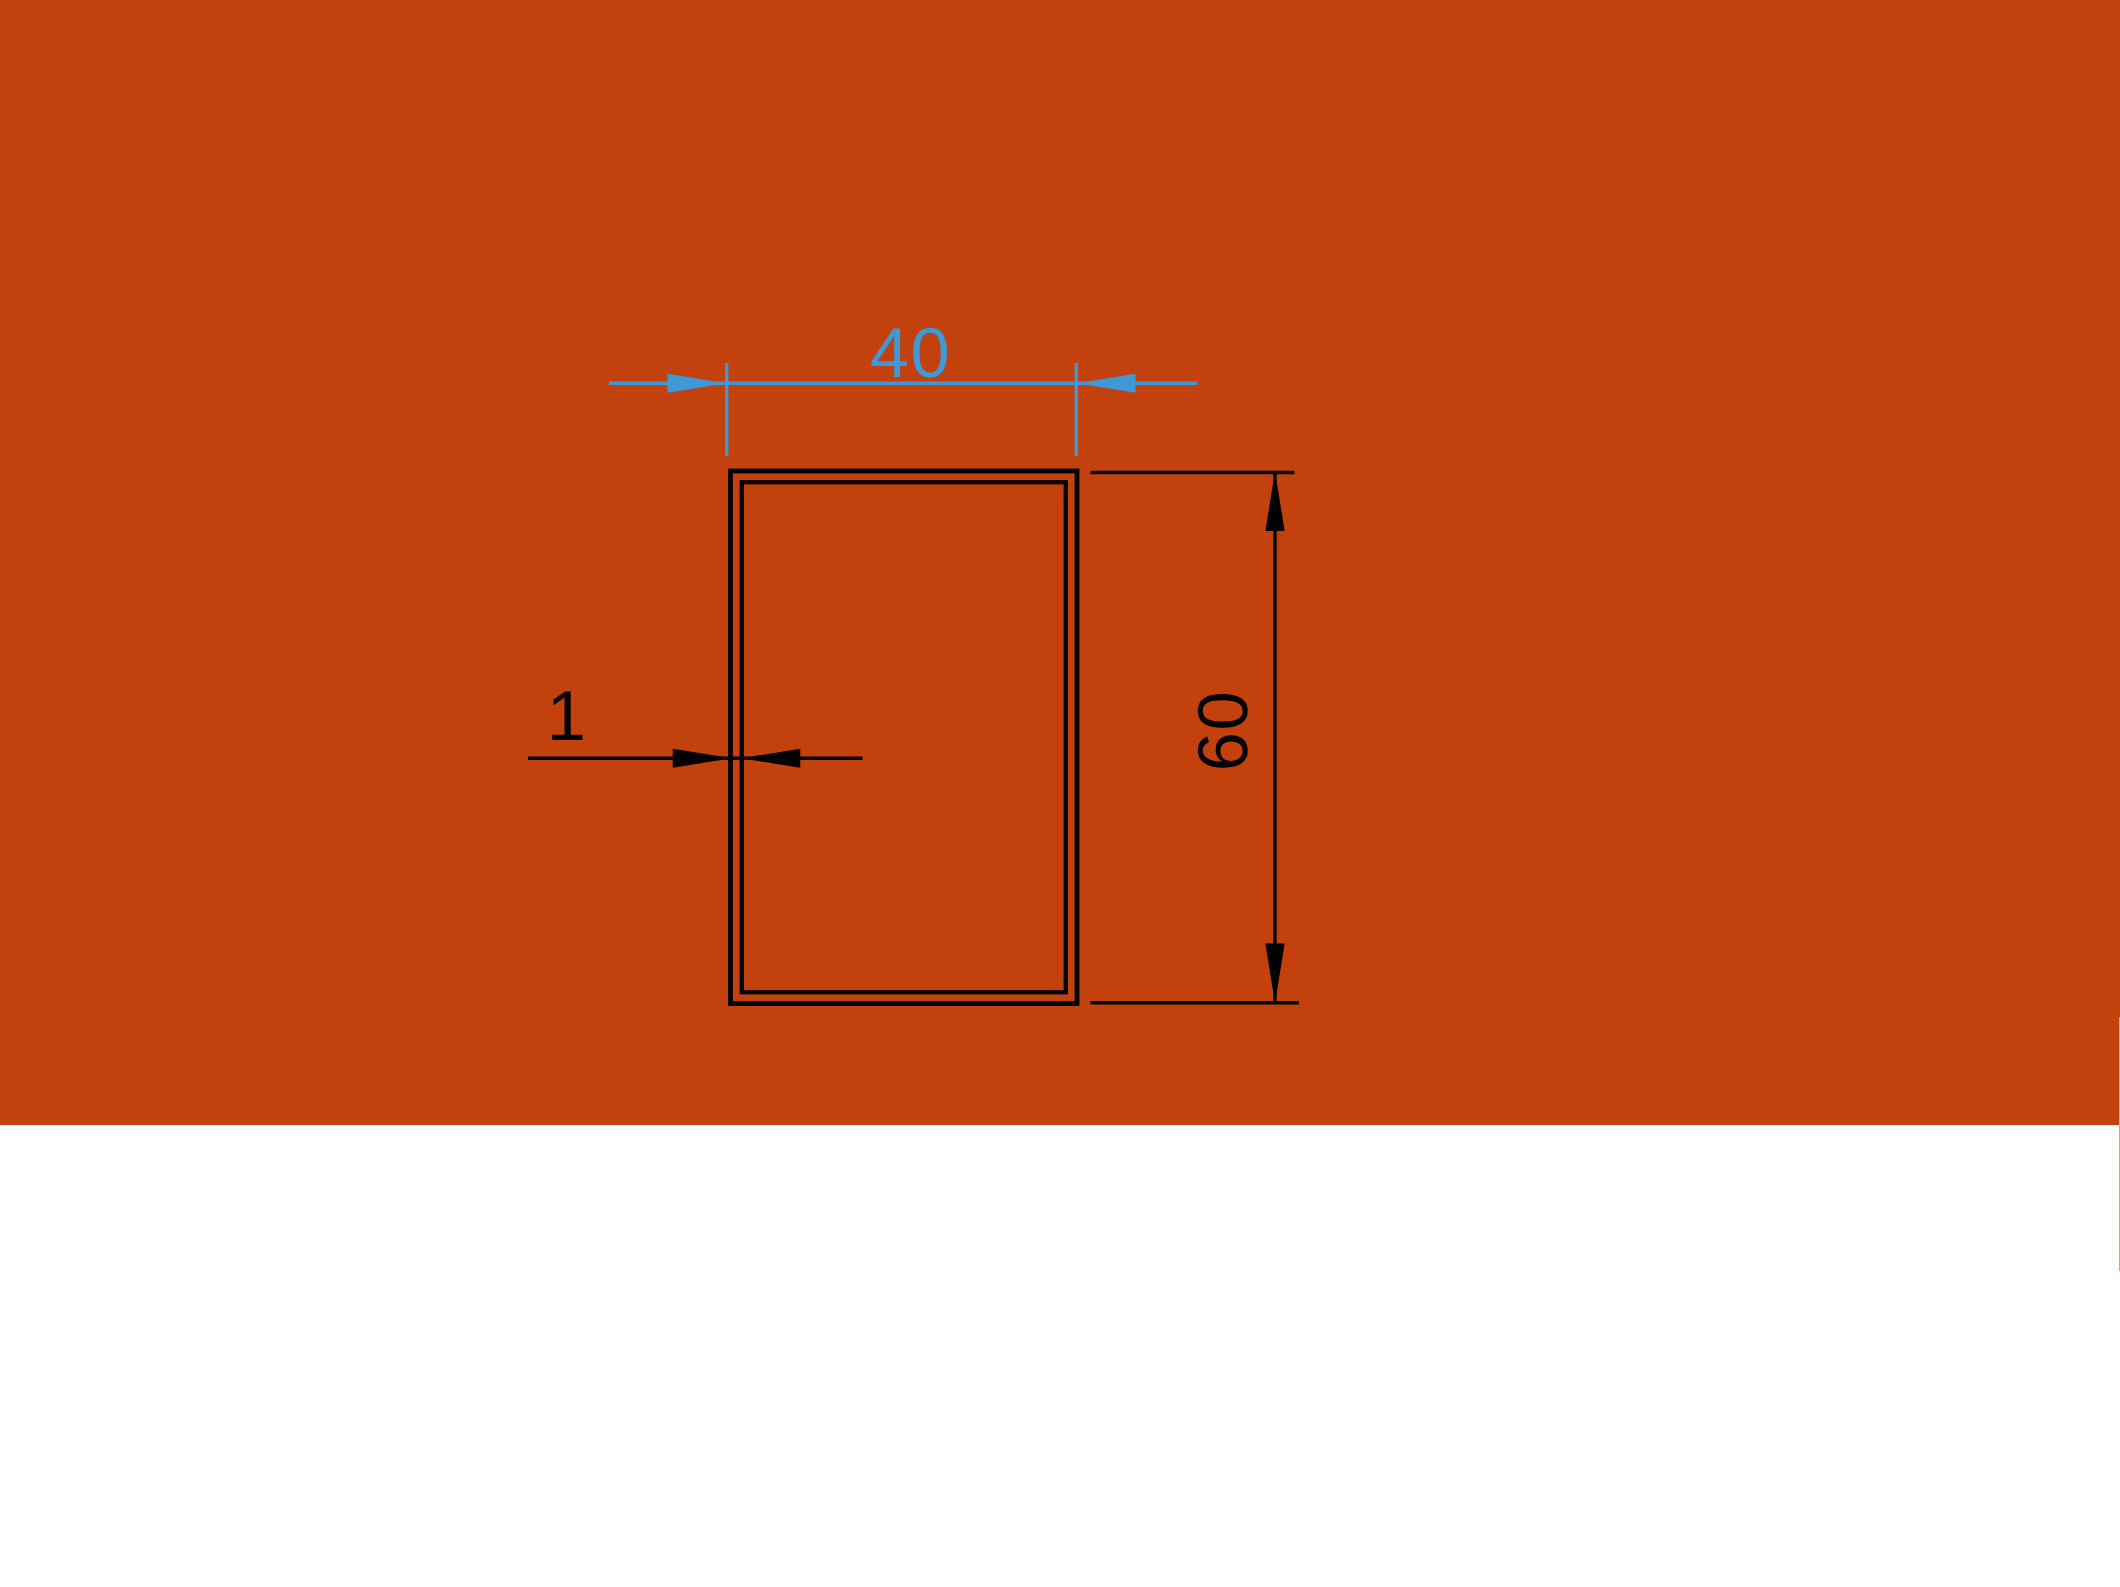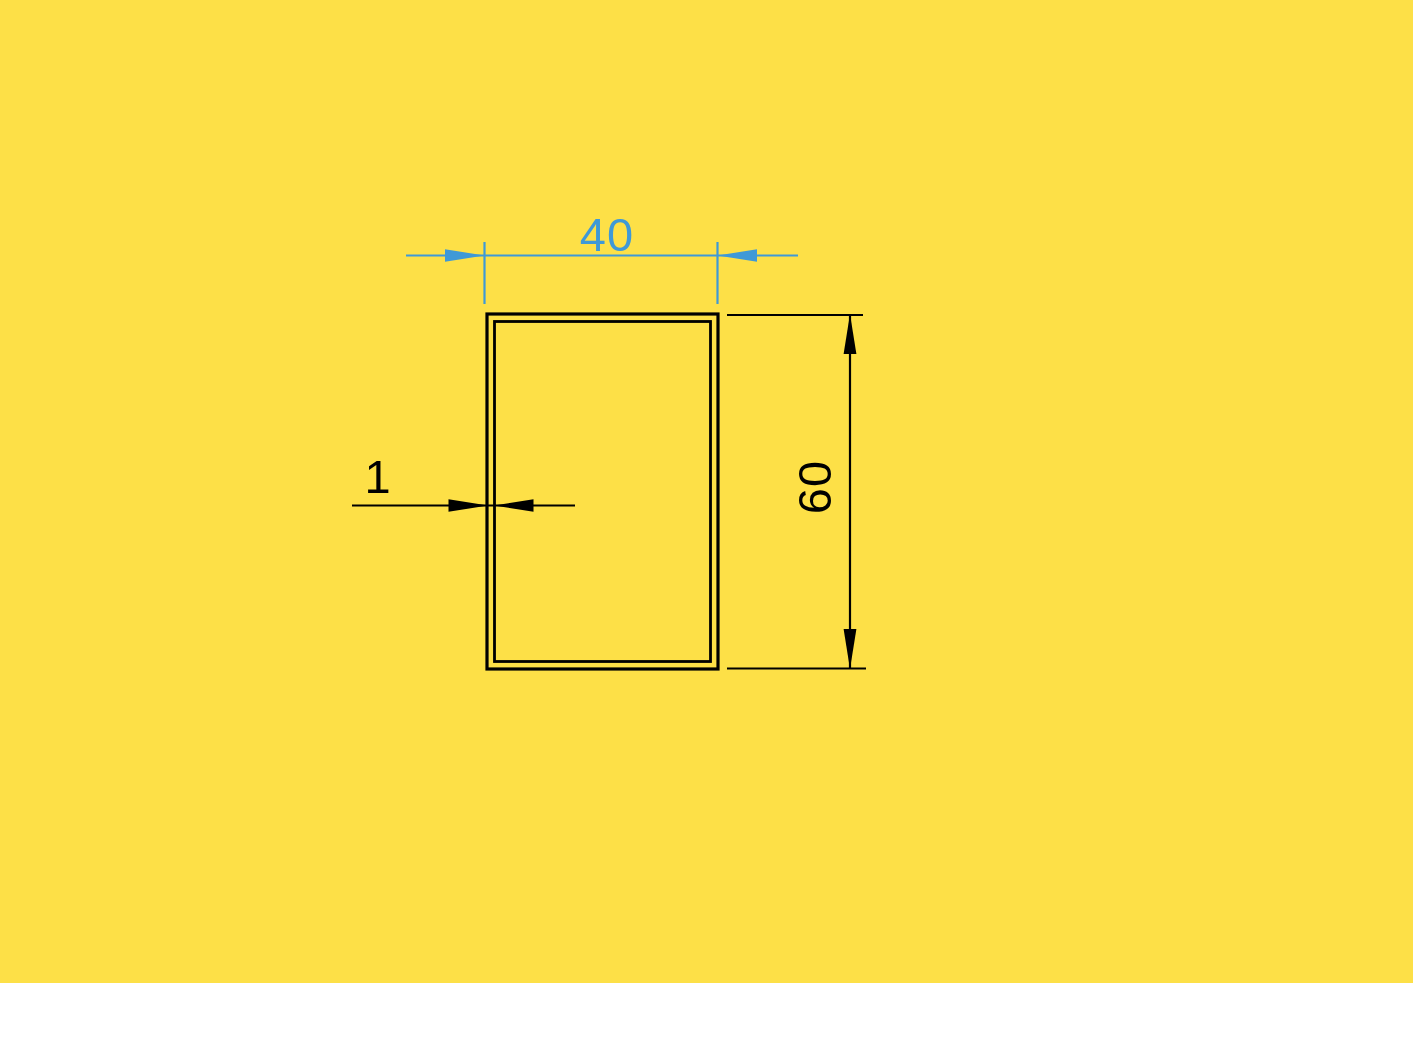--- a/index.html
+++ b/index.html
@@ -3,22 +3,22 @@
 <meta charset="utf-8">
 <style>
   html, body {
     margin: 0;
     padding: 0;
     background: #ffffff;
   }
   .canvas {
     position: relative;
     width: 1413px;
-    height: 983px;
-    background: #fde047;
+    height: 750px;
+    background: #c2410c;
     overflow: hidden;
     font-family: "Liberation Sans", sans-serif;
   }
   svg {
     display: block;
     width: 1413px;
     height: 1058px;
   }
   .dim-text {
     font-family: "Liberation Sans", sans-serif;

